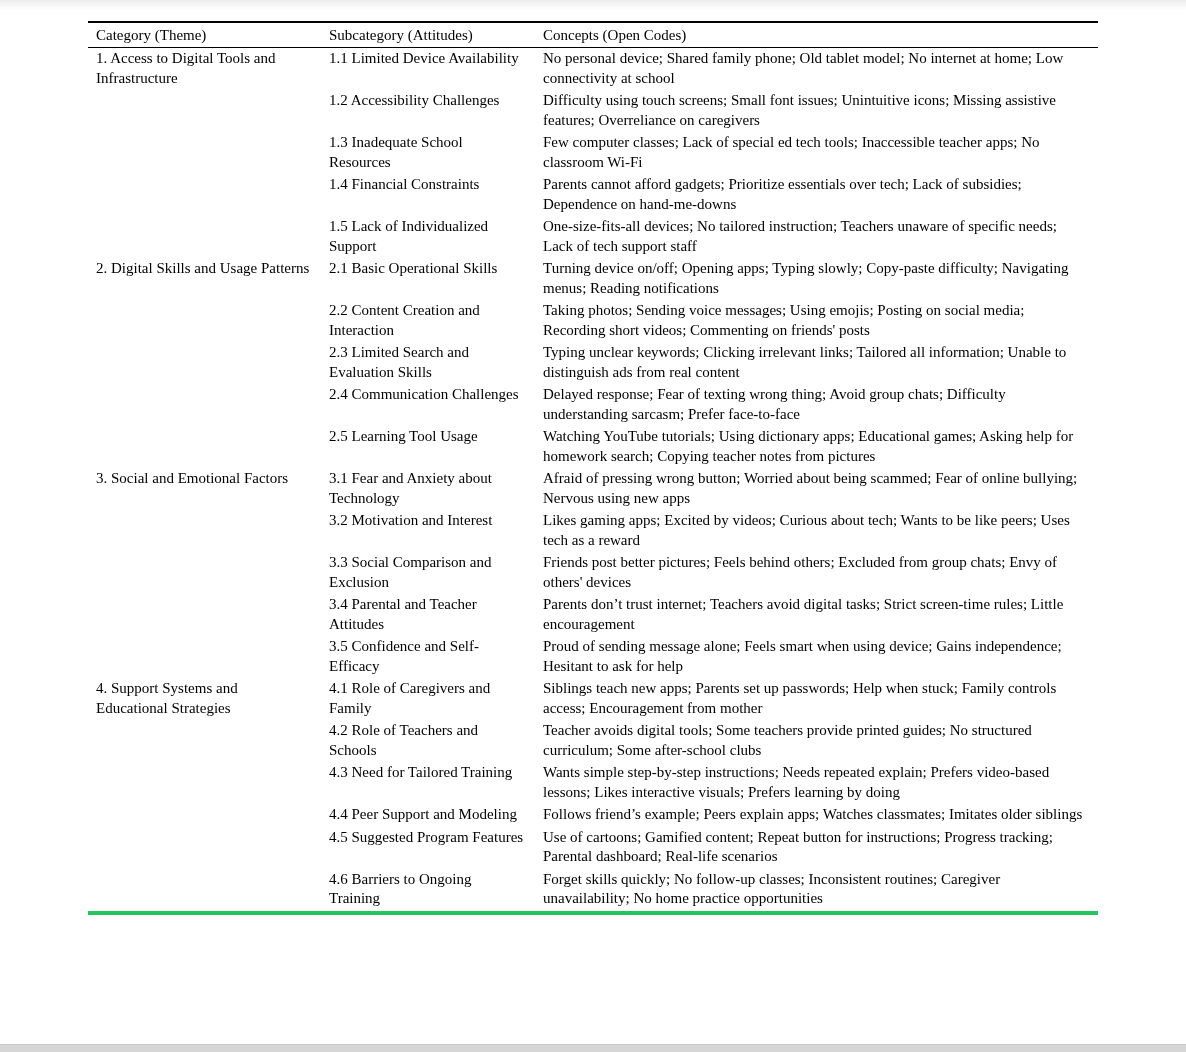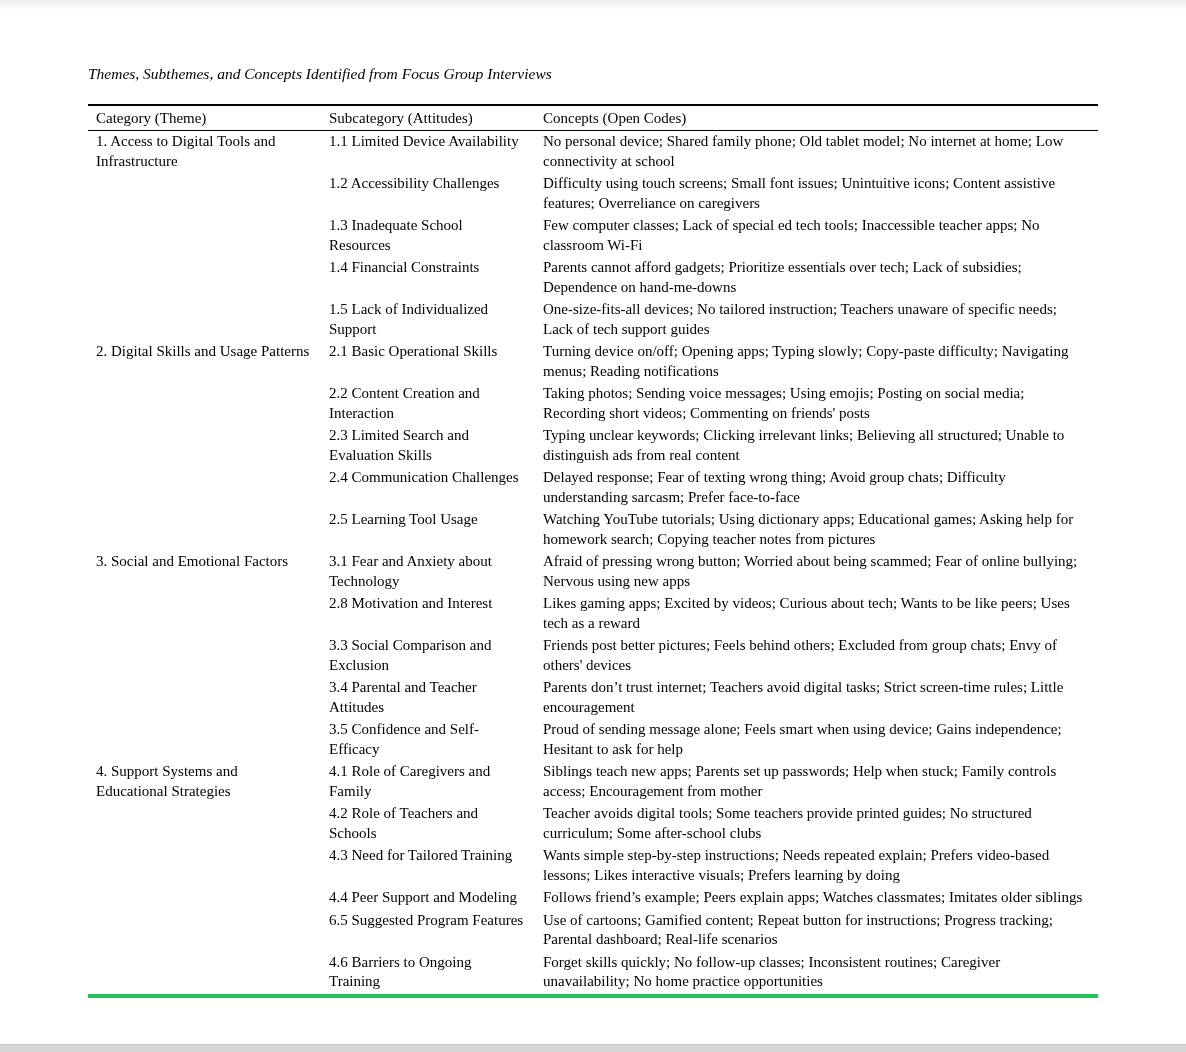--- a/index.html
+++ b/index.html
@@ -59,21 +59,20 @@
     border-top: 1px solid #c9c9c9;
   }
 </style>
 </head>
 <body>
 
 <div class="top-shade"></div>
 
 <div class="page">
 
-  <div class="doc-title">Themes, Subthemes, and Concepts Identified from Focus Group Interviews</div>
 
   <table class="apa">
     <colgroup>
       <col class="c1">
         <col class="c2">
         <col class="c3">
     </colgroup>
     <thead>
       <tr>
         <th>Category (Theme)</th>
@@ -83,64 +82,64 @@
     </thead>
     <tbody>
 
       <tr>
         <td class="cat" rowspan="5">1. Access to Digital Tools and Infrastructure</td>
         <td class="sub">1.1 Limited Device Availability</td>
         <td class="con">No personal device; Shared family phone; Old tablet model; No internet at home; Low connectivity at school</td>
       </tr>
       <tr>
         <td class="sub">1.2 Accessibility Challenges</td>
-        <td class="con">Difficulty using touch screens; Small font issues; Unintuitive icons; Content assistive features; Overreliance on caregivers</td>
+        <td class="con">Difficulty using touch screens; Small font issues; Unintuitive icons; Missing assistive features; Overreliance on caregivers</td>
       </tr>
       <tr>
         <td class="sub">1.3 Inadequate School Resources</td>
         <td class="con">Few computer classes; Lack of special ed tech tools; Inaccessible teacher apps; No classroom Wi-Fi</td>
       </tr>
       <tr>
         <td class="sub">1.4 Financial Constraints</td>
         <td class="con">Parents cannot afford gadgets; Prioritize essentials over tech; Lack of subsidies; Dependence on hand-me-downs</td>
       </tr>
       <tr>
         <td class="sub">1.5 Lack of Individualized Support</td>
-        <td class="con">One-size-fits-all devices; No tailored instruction; Teachers unaware of specific needs; Lack of tech support guides</td>
+        <td class="con">One-size-fits-all devices; No tailored instruction; Teachers unaware of specific needs; Lack of tech support staff</td>
       </tr>
 
       <tr>
         <td class="cat" rowspan="5">2. Digital Skills and Usage Patterns</td>
         <td class="sub">2.1 Basic Operational Skills</td>
         <td class="con">Turning device on/off; Opening apps; Typing slowly; Copy-paste difficulty; Navigating menus; Reading notifications</td>
       </tr>
       <tr>
         <td class="sub">2.2 Content Creation and Interaction</td>
         <td class="con">Taking photos; Sending voice messages; Using emojis; Posting on social media; Recording short videos; Commenting on friends' posts</td>
       </tr>
       <tr>
         <td class="sub">2.3 Limited Search and Evaluation Skills</td>
-        <td class="con">Typing unclear keywords; Clicking irrelevant links; Believing all structured; Unable to distinguish ads from real content</td>
+        <td class="con">Typing unclear keywords; Clicking irrelevant links; Tailored all information; Unable to distinguish ads from real content</td>
       </tr>
       <tr>
         <td class="sub">2.4 Communication Challenges</td>
         <td class="con">Delayed response; Fear of texting wrong thing; Avoid group chats; Difficulty understanding sarcasm; Prefer face-to-face</td>
       </tr>
       <tr>
         <td class="sub">2.5 Learning Tool Usage</td>
         <td class="con">Watching YouTube tutorials; Using dictionary apps; Educational games; Asking help for homework search; Copying teacher notes from pictures</td>
       </tr>
 
       <tr>
         <td class="cat" rowspan="5">3. Social and Emotional Factors</td>
         <td class="sub">3.1 Fear and Anxiety about Technology</td>
         <td class="con">Afraid of pressing wrong button; Worried about being scammed; Fear of online bullying; Nervous using new apps</td>
       </tr>
       <tr>
-        <td class="sub">2.8 Motivation and Interest</td>
+        <td class="sub">3.2 Motivation and Interest</td>
         <td class="con">Likes gaming apps; Excited by videos; Curious about tech; Wants to be like peers; Uses tech as a reward</td>
       </tr>
       <tr>
         <td class="sub">3.3 Social Comparison and Exclusion</td>
         <td class="con">Friends post better pictures; Feels behind others; Excluded from group chats; Envy of others' devices</td>
       </tr>
       <tr>
         <td class="sub">3.4 Parental and Teacher Attitudes</td>
         <td class="con">Parents don’t trust internet; Teachers avoid digital tasks; Strict screen-time rules; Little encouragement</td>
       </tr>
@@ -160,21 +159,21 @@
       </tr>
       <tr>
         <td class="sub">4.3 Need for Tailored Training</td>
         <td class="con">Wants simple step-by-step instructions; Needs repeated explain; Prefers video-based lessons; Likes interactive visuals; Prefers learning by doing</td>
       </tr>
       <tr>
         <td class="sub">4.4 Peer Support and Modeling</td>
         <td class="con">Follows friend’s example; Peers explain apps; Watches classmates; Imitates older siblings</td>
       </tr>
       <tr>
-        <td class="sub">6.5 Suggested Program Features</td>
+        <td class="sub">4.5 Suggested Program Features</td>
         <td class="con">Use of cartoons; Gamified content; Repeat button for instructions; Progress tracking; Parental dashboard; Real-life scenarios</td>
       </tr>
       <tr>
         <td class="sub">4.6 Barriers to Ongoing Training</td>
         <td class="con">Forget skills quickly; No follow-up classes; Inconsistent routines; Caregiver unavailability; No home practice opportunities</td>
       </tr>
     </tbody>
   </table>
 
 </div>

